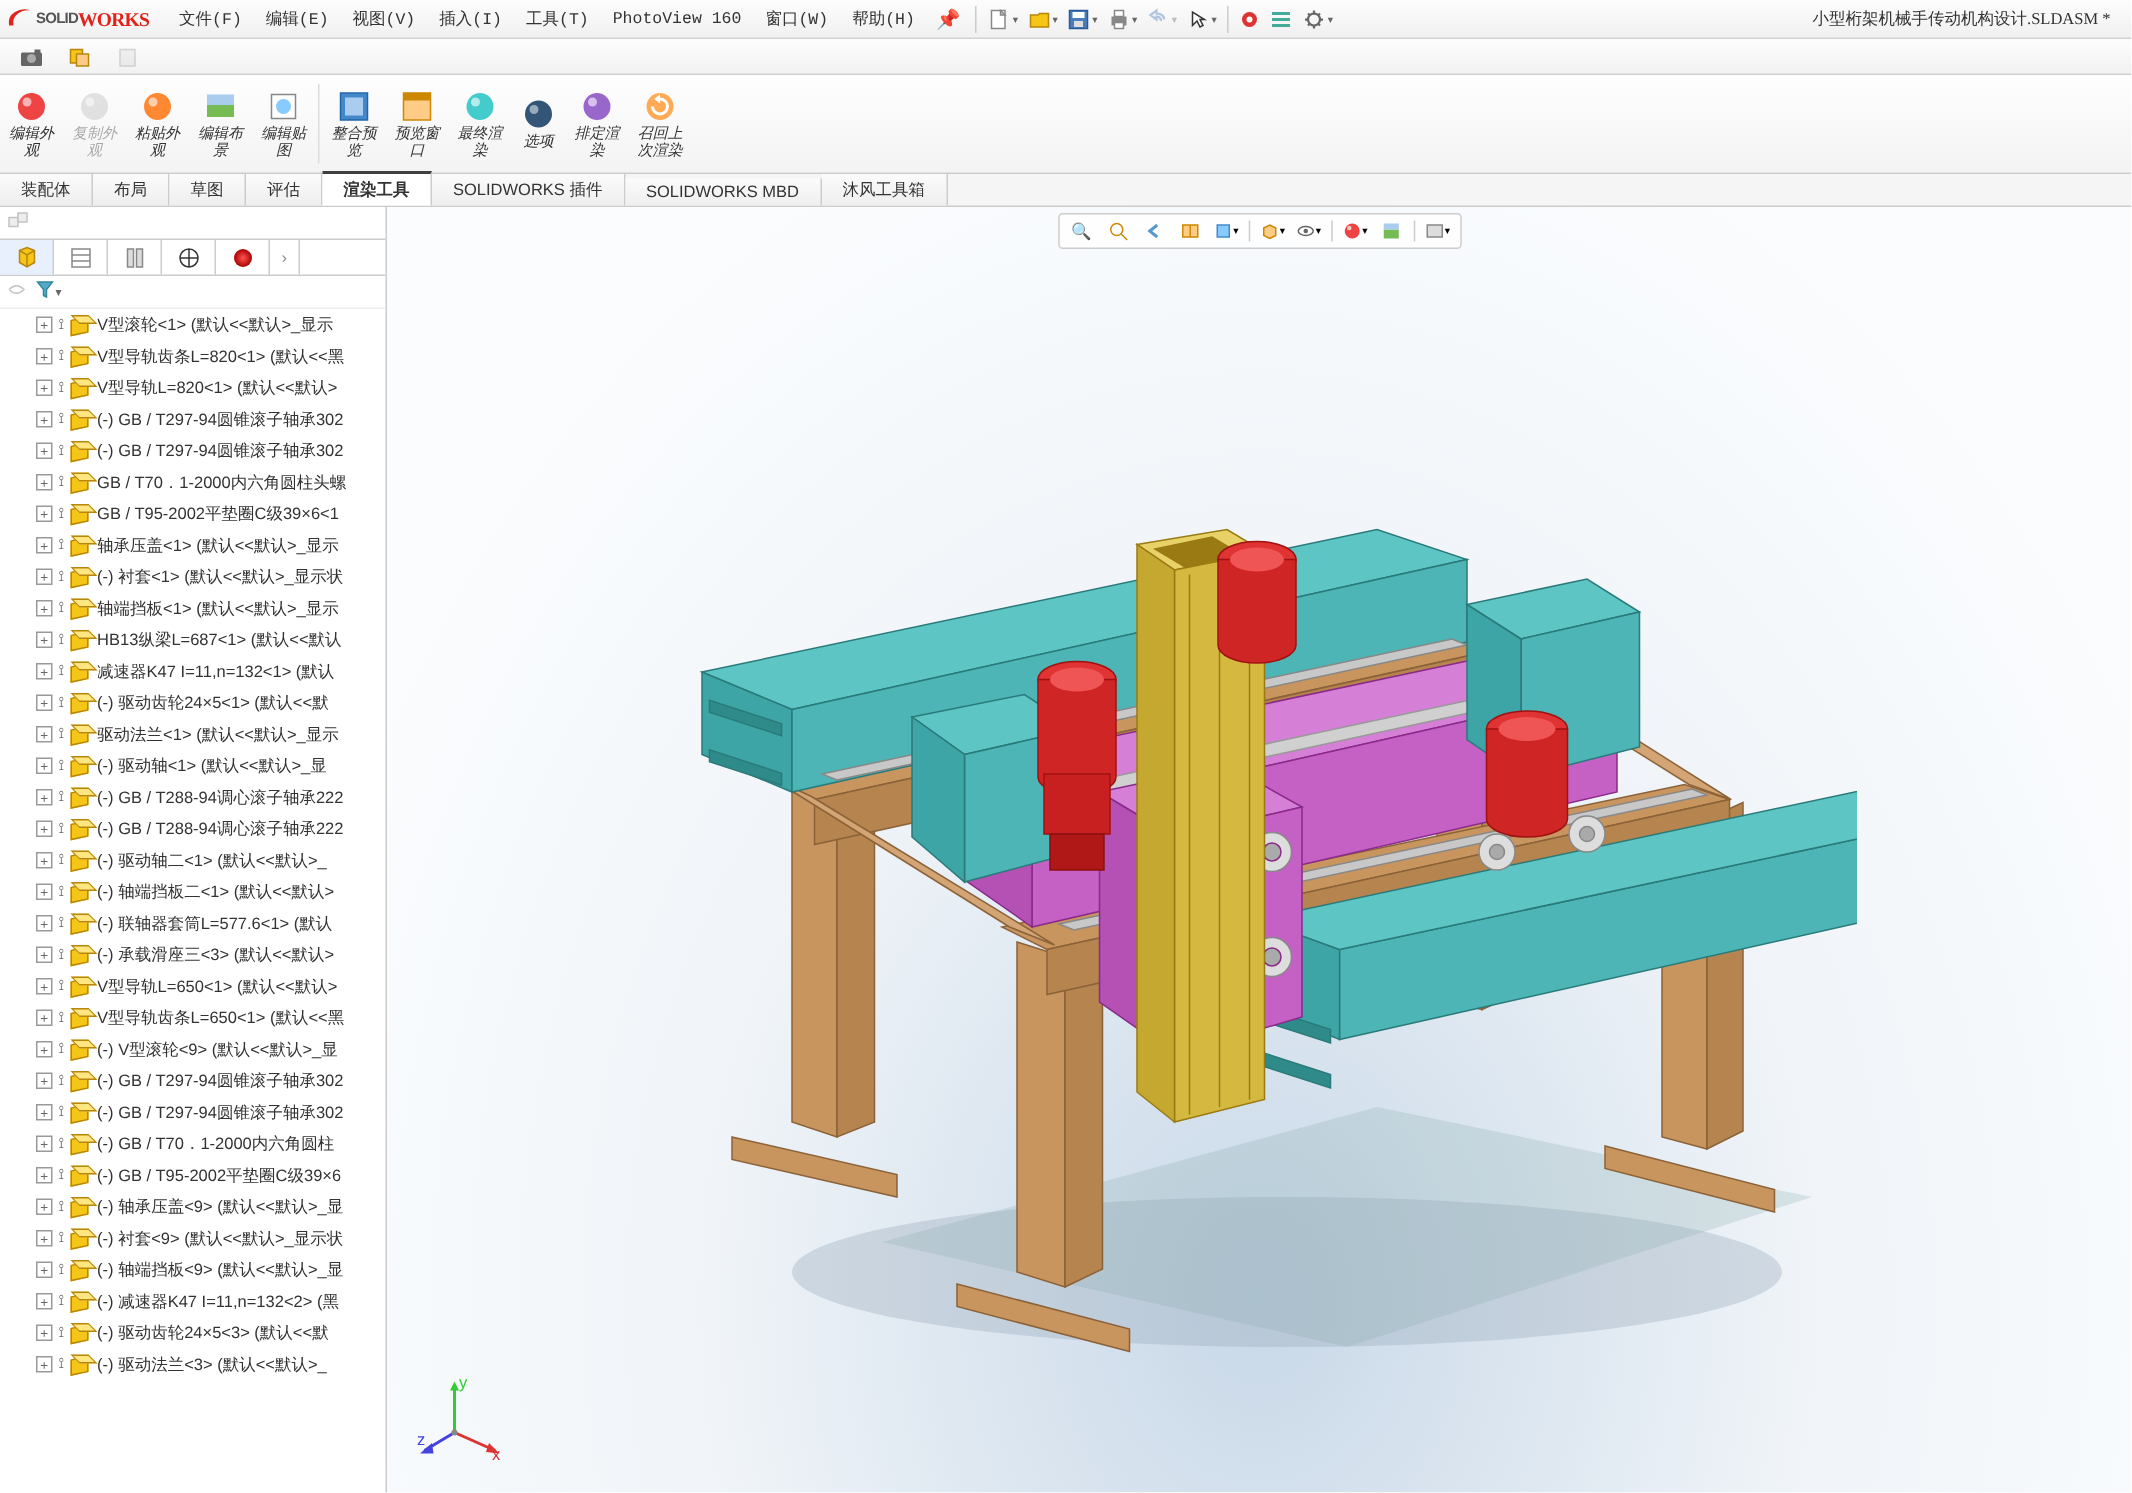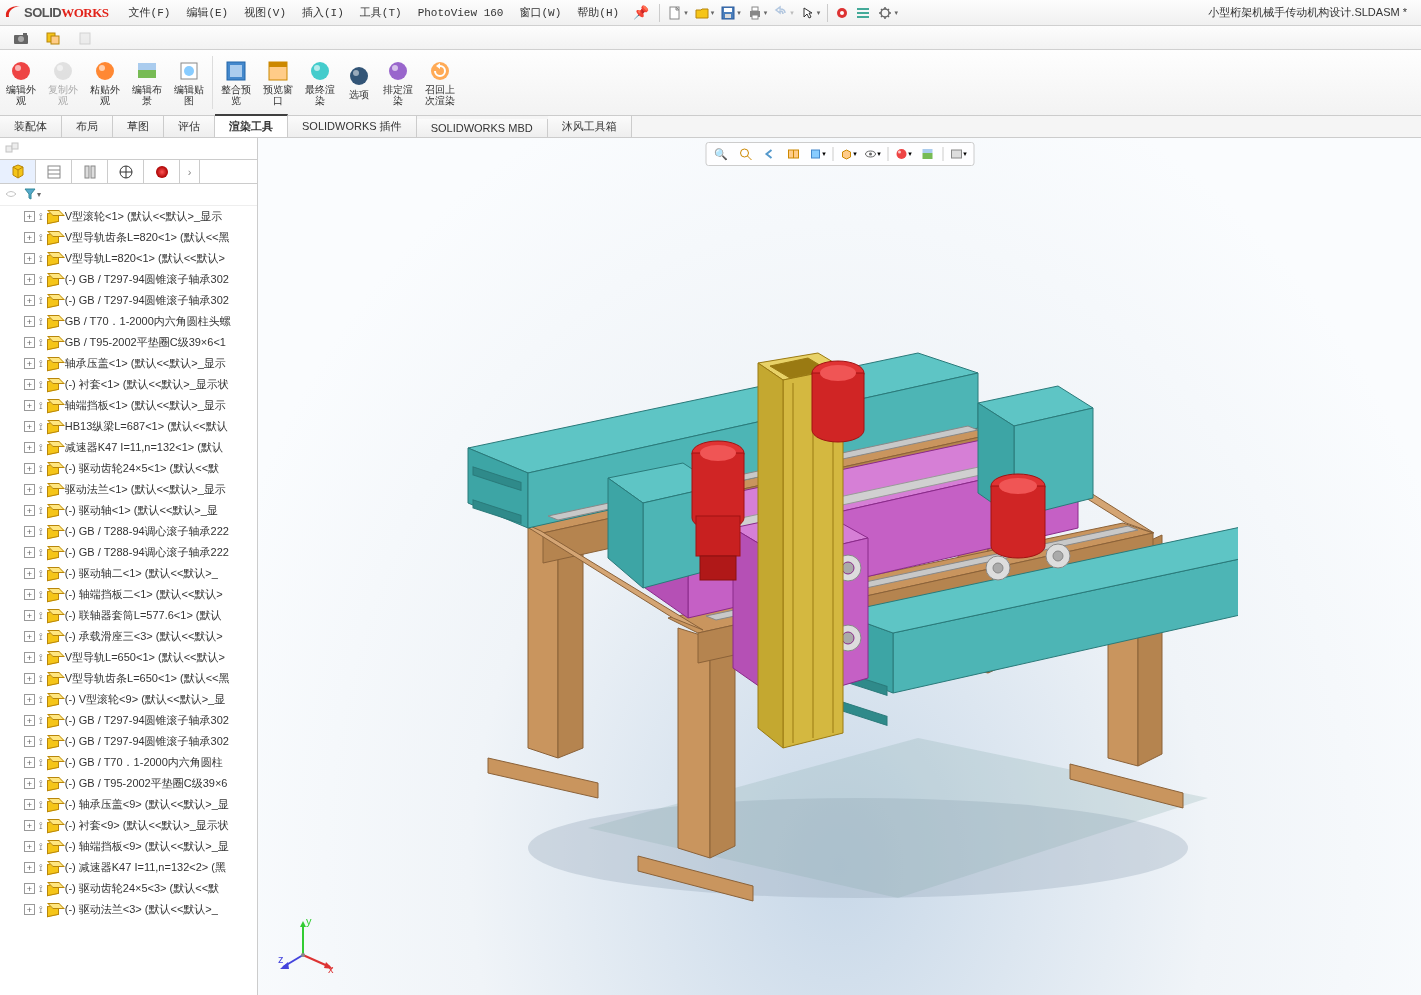--- a/index.html
+++ b/index.html
@@ -2,34 +2,34 @@
 <html><head>
 <meta charset="utf-8">
 <style>
 * { margin: 0; padding: 0; box-sizing: border-box; font-family: "Microsoft YaHei", Arial, sans-serif; font-size: 11px; }
 body { background: #fff; overflow: hidden; }
 
 
 .menubar { height: 26px; background: linear-gradient(#fdfdfd,#f0f0f0); border-bottom: 1px solid #d0d0d0; display: flex; align-items: center; padding: 0 4px; }
 .logo { display: flex; align-items: center; margin-right: 12px; }
 .logo-ds { color: #e2231a; font-weight: bold; font-size: 14px; font-style: italic; margin-right: 2px; }
-.logo-solid { color: #555; font-weight: bold; font-size: 13px; letter-spacing: -0.5px; }
+.logo-solid { color: #555; font-weight: bold; font-size: 10px; letter-spacing: -0.5px; }
 .logo-works { color: #e2231a; font-weight: bold; font-size: 13px; letter-spacing: -0.5px; font-family: Liberation Serif, serif; }
 .menu-item { padding: 4px 8px; cursor: pointer; color: #333; font-family: Liberation Mono, monospace; }
 .pin-icon { color: #0078d4; margin: 0 6px; font-size: 13px; }
 .toolbar-sep { width: 1px; height: 18px; background: #ccc; margin: 0 4px; }
 .tb-btn { display: inline-flex; align-items: center; padding: 2px 3px; cursor: pointer; position: relative; }
 .tb-btn .drop { font-size: 7px; color: #666; margin-left: 1px; }
-.doc-title { margin-left: auto; padding-right: 10px; color: #333; }
+.doc-title { margin-left: auto; padding-right: 10px; color: #333; font-family: Liberation Serif, serif; }
 
 
 .quickbar { height: 24px; background: linear-gradient(#fdfdfd,#f2f2f2); border-bottom: 1px solid #d0d0d0; display: flex; align-items: center; padding: 0 10px; gap: 10px; }
 
 
-.ribbon { height: 66px; background: linear-gradient(#fefefe,#f3f3f3); border-bottom: 1px solid #ccc; display: flex; }
+.ribbon { height: 66px; background: linear-gradient(#fefefe,#f3f3f3); border-bottom: 1px solid #ccc; display: flex; font-style: italic; }
 .ribbon-btn { display: flex; flex-direction: column; align-items: center; justify-content: center; padding: 2px 6px; cursor: pointer; min-width: 36px; }
 .ribbon-btn.disabled { opacity: 0.4; cursor: default; }
 .ribbon-ico { width: 22px; height: 22px; margin-bottom: 2px; display: flex; align-items: center; justify-content: center; font-size: 18px; }
 .ribbon-lbl { font-size: 10px; color: #333; text-align: center; line-height: 11px; white-space: pre; }
 .ribbon-sep { width: 1px; background: #ddd; margin: 6px 2px; }
 
 
 .tabs { height: 22px; background: #f5f5f5; border-bottom: 1px solid #ccc; display: flex; align-items: flex-end; }
 .tab { padding: 3px 14px; border-right: 1px solid #ccc; cursor: pointer; color: #333; background: linear-gradient(#fbfbfb,#eee); }
 .tab.active { background: #fff; border-top: 2px solid #404040; font-weight: bold; }

